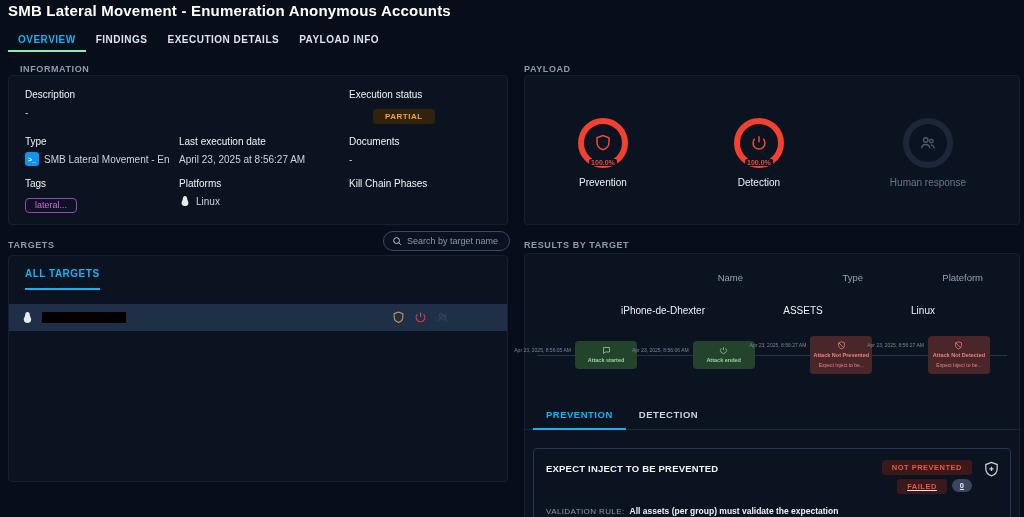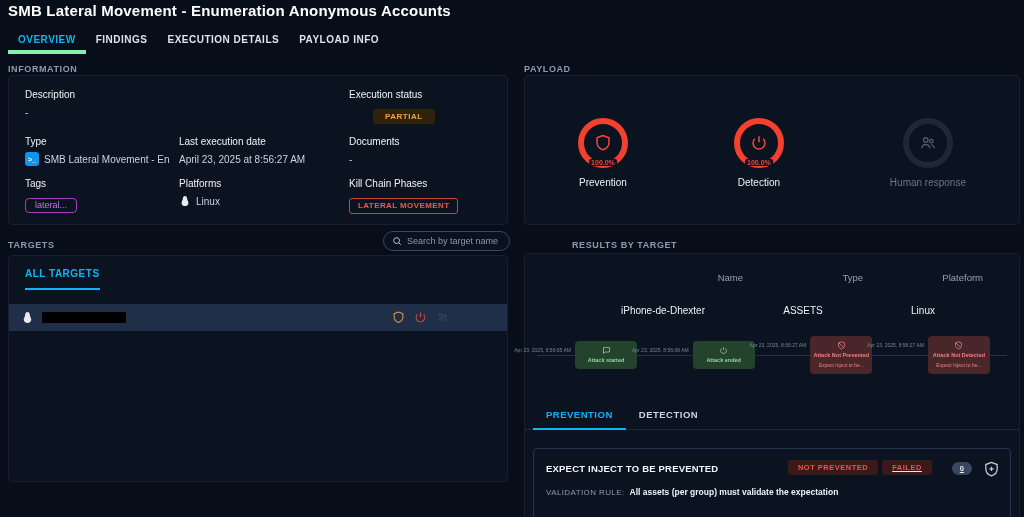--- a/index.html
+++ b/index.html
@@ -3,27 +3,27 @@
 <meta charset="utf-8">
 <style>
   * { margin:0; padding:0; box-sizing:border-box; }
   html,body { background:#070d19; }
   .root{position:relative;width:1024px;height:517px;background:#070d19;font-family:"Liberation Sans",sans-serif;overflow:hidden;color:#e6ecf4;padding-left:33px;}
 
   .page-title{position:absolute;left:8px;top:2px;font-size:15px;font-weight:700;color:#ffffff;letter-spacing:.2px;}
 
   .main-tabs{position:absolute;left:8px;top:26px;display:flex;}
   .mtab{padding:8px 10px 7px;font-size:10px;font-weight:600;letter-spacing:.5px;color:#dde3ea;cursor:pointer;}
-  .mtab.active{color:#0fb4f5;border-bottom:4px solid #86efac;padding-bottom:5px;}
+  .mtab.active{color:#0fb4f5;border-bottom:2px solid #86efac;padding-bottom:5px;}
 
   .sec-label{position:absolute;font-size:9px;font-weight:600;letter-spacing:.6px;color:#8c9cb0;}
-  #lbl-info{left:8px;top:64px;}
+  #lbl-info{left:20px;top:64px;}
   #lbl-results{left:524px;top:64px;}
   #lbl-targets{left:8px;top:240px;}
-  #lbl-rbt{left:524px;top:240px;margin-left:48px;}
+  #lbl-rbt{left:524px;top:240px;}
 
   .card{position:absolute;background:#0b1320;border:1px solid #162032;border-radius:4px;}
 
   
   #info-card{left:8px;top:75px;width:500px;height:150px;padding:13px 16px;}
   .info-grid{display:grid;grid-template-columns:154px 170px 1fr;row-gap:12px;}
   .flabel{font-size:10px;font-weight:400;color:#f0f3f7;margin-bottom:5px;}
   .fvalue{font-size:10px;color:#c9d2de;display:flex;align-items:center;gap:5px;min-height:14px;}
   .chip-partial{display:inline-block;margin-left:24px;padding:3px 12px;background:#30220b;color:#f1a33b;font-size:8px;font-weight:700;letter-spacing:.5px;border-radius:3px;}
   .type-icon{width:14px;height:14px;border-radius:3px;background:#1294ea;color:#fff;font-size:7px;font-weight:700;display:inline-flex;align-items:center;justify-content:center;flex:none;}
@@ -80,23 +80,23 @@
   .tl-sub{font-size:5px;line-height:1.35;}
   .tl-time{position:absolute;right:calc(100% + 4px);top:6px;font-size:5px;color:#76849a;white-space:nowrap;font-weight:400;}
 
   .rbt-tabs{position:absolute;top:146px;left:0;right:0;display:flex;padding-left:8px;border-bottom:1px solid #1d2840;}
   .rtab{padding:9px 13px;font-size:9.5px;font-weight:600;letter-spacing:.5px;color:#ccd4df;cursor:pointer;}
   .rtab.active{color:#0fb4f5;border-bottom:2px solid #0fb4f5;margin-bottom:-1px;padding-bottom:8px;}
 
   .expectation-card{position:absolute;top:194px;left:8px;right:8px;height:92px;border:1px solid #263452;border-radius:4px;padding:11px 12px;}
   .exp-head{display:flex;align-items:flex-start;}
   .exp-title{font-size:9.5px;font-weight:700;letter-spacing:.2px;color:#f3f6fa;padding-top:3px;}
-  .exp-chips{margin-left:auto;display:flex;flex-direction:row;align-items:flex-end;gap:4px;margin-right:26px;}
+  .exp-chips{margin-left:auto;display:flex;flex-direction:column;align-items:flex-end;gap:4px;margin-right:26px;}
   .chip-red{display:inline-block;background:#3a191b;color:#e9564a;font-size:7.5px;font-weight:700;letter-spacing:.5px;padding:3px 10px;border-radius:3px;}
-  .chip-line{display:flex;align-items:flex-end;gap:20px;text-decoration:underline;}
+  .chip-line{display:flex;align-items:flex-start;gap:5px;text-decoration:underline;}
   .count-pill{background:#3a465e;color:#e8edf4;font-size:7.5px;font-weight:700;padding:2px 8px;border-radius:8px;}
   .exp-action{position:absolute;right:10px;top:12px;width:17px;height:17px;color:#c6cedb;cursor:pointer;}
   .exp-action svg{width:17px;height:17px;}
   .validation{margin-top:12px;display:flex;gap:5px;align-items:baseline;}
   .vlabel{font-size:8px;letter-spacing:.4px;color:#8d9aac;}
   .vtext{font-size:8.5px;font-weight:700;color:#eef2f8;}
 </style>
 </head>
 <body>
 
@@ -152,21 +152,20 @@
         <div class="flabel">Platforms</div>
         <div class="fvalue">
           <svg class="penguin" viewBox="0 0 24 24">
               <path fill="currentColor" d="M12 2c-2.6 0-4.2 2-4.2 4.6 0 1.6-.5 3.1-1.4 4.9-1 2-1.6 3.9-1.1 5.8C6 20.6 8.6 22 12 22s6-1.4 6.7-4.7c.5-1.9-.1-3.8-1.1-5.8-.9-1.8-1.4-3.3-1.4-4.9C16.2 4 14.6 2 12 2z"></path>
             </svg>
           <span>Linux</span>
         </div>
       </div>
       <div class="field">
         <div class="flabel">Kill Chain Phases</div>
-        <div><span class="chip-kc">LATERAL MOVEMENT</span></div>
       </div>
     </div>
   </div>
 
   <div class="card" id="results-card">
     <div class="gauge-block">
       <div class="gauge">
         <svg class="icon-red" viewBox="0 0 24 24" fill="none" stroke="currentColor" stroke-width="2">
             <path d="M12 2L4 5v6c0 5.2 3.4 8.6 8 10 4.6-1.4 8-4.8 8-10V5l-8-3z"></path>
           </svg>

